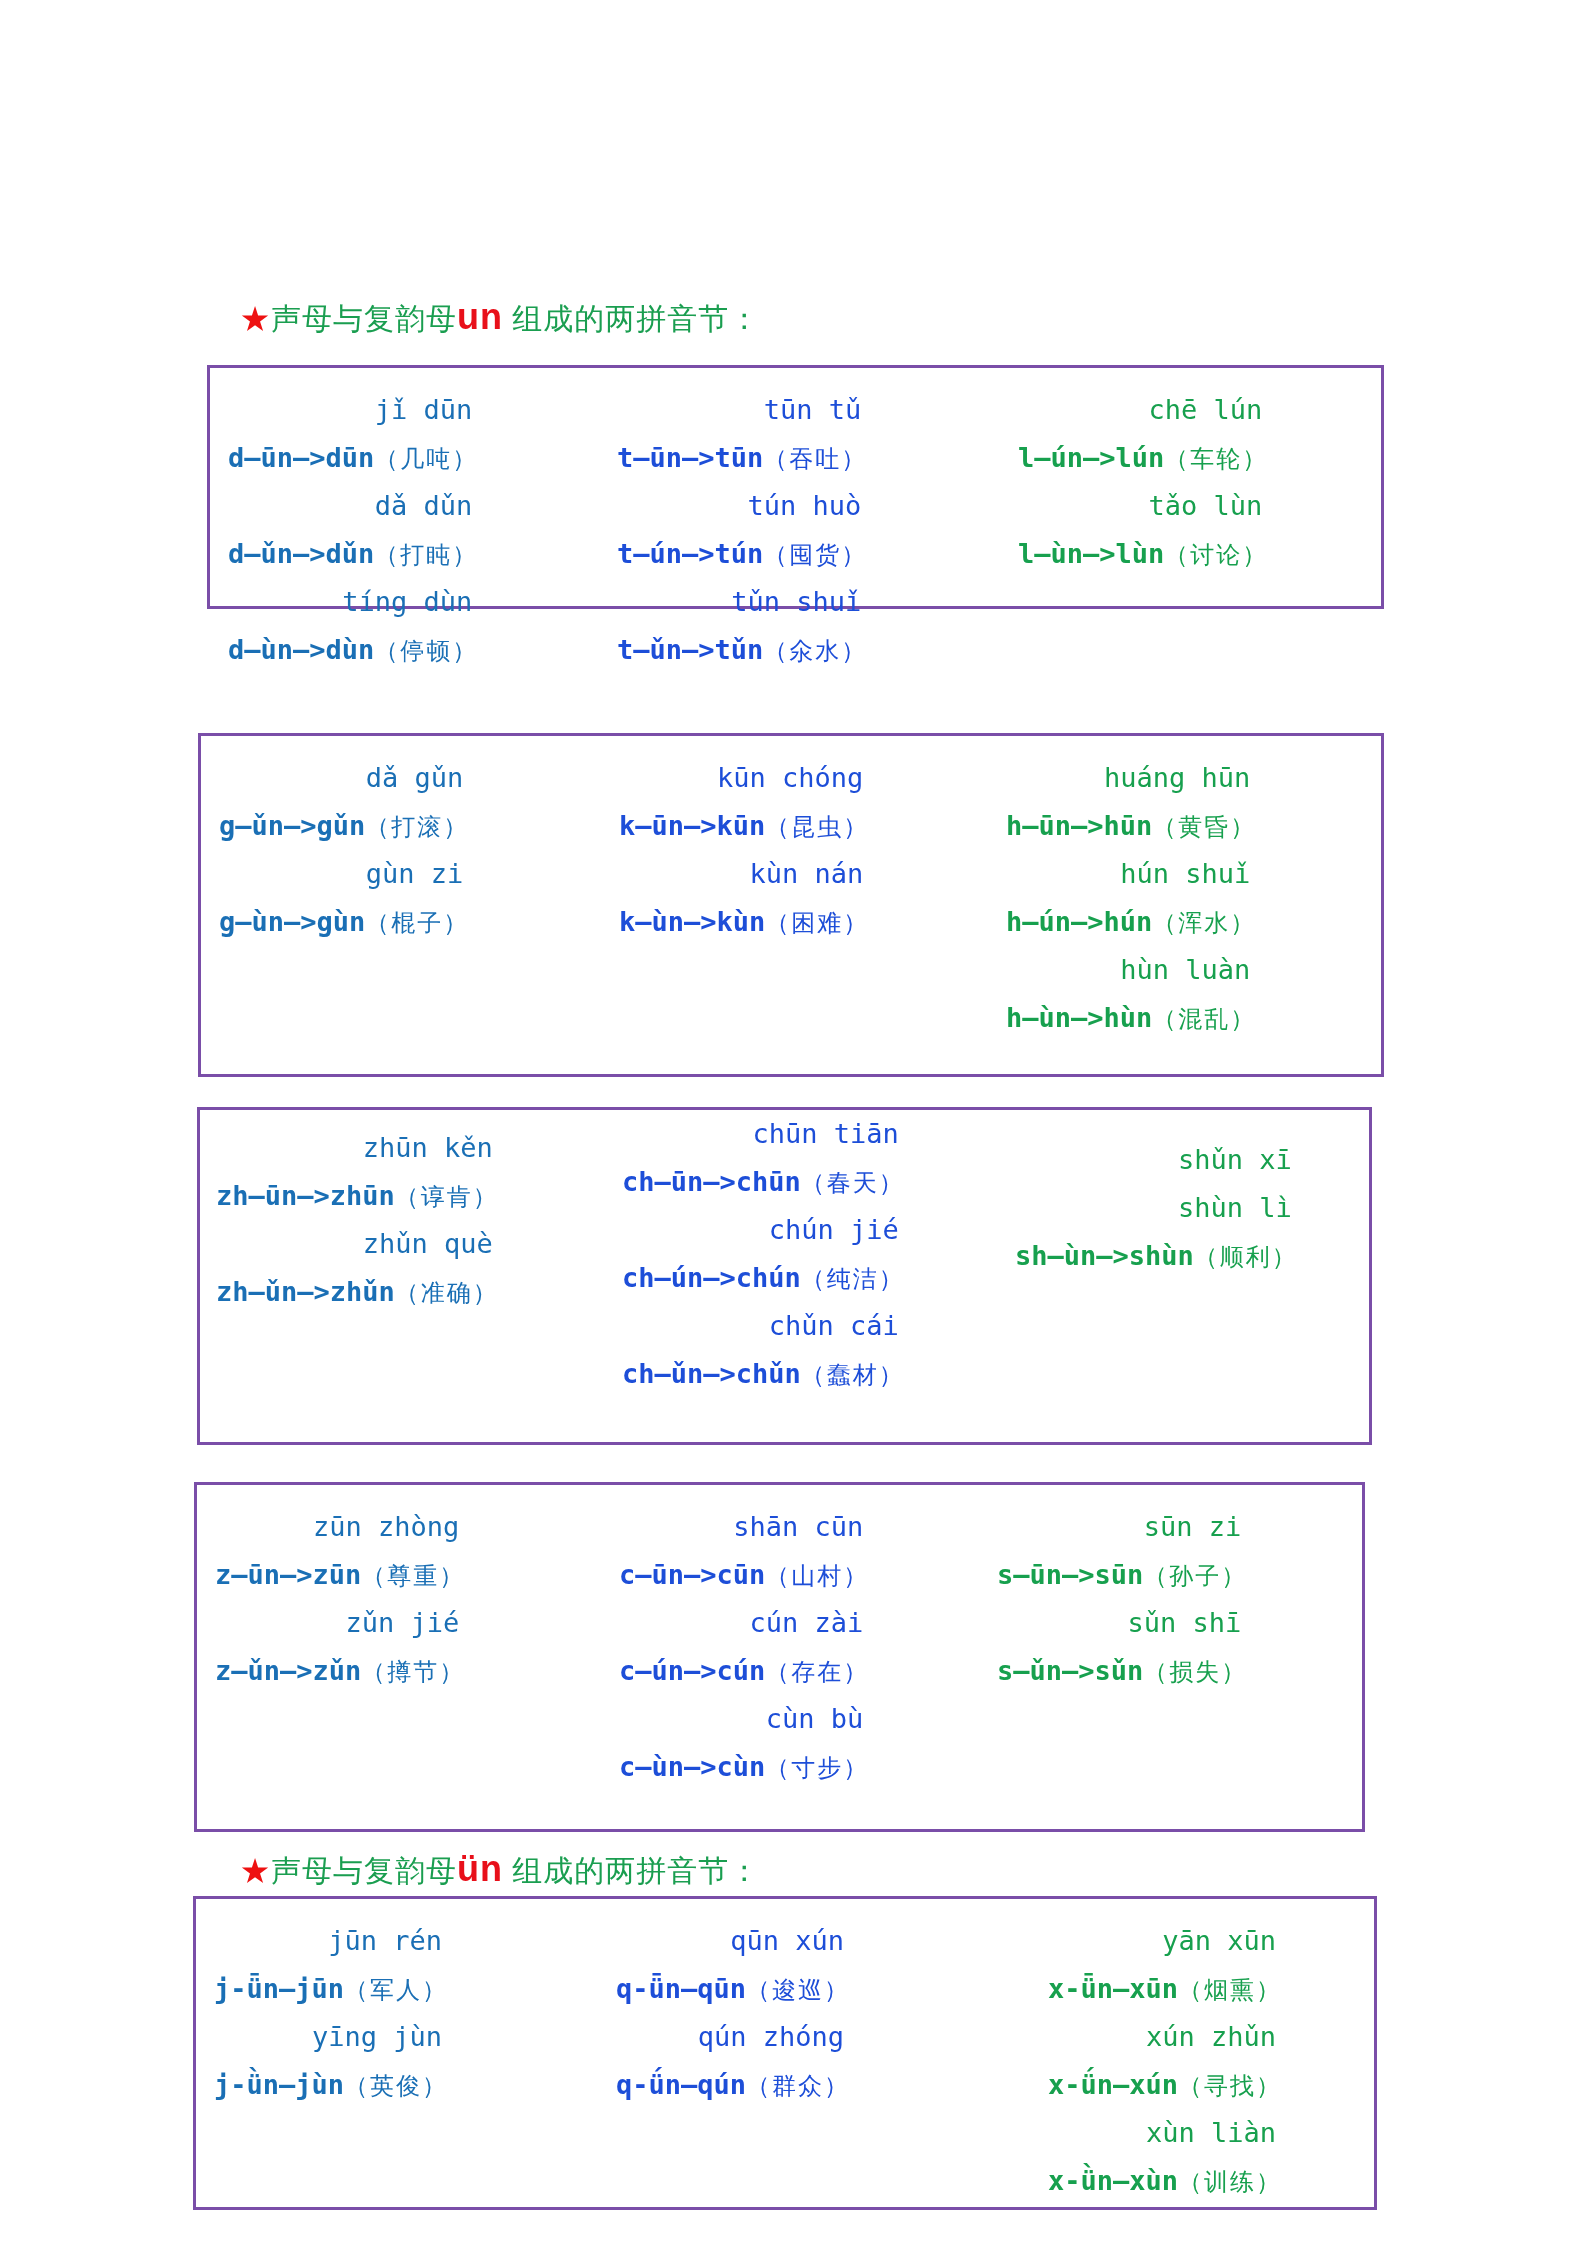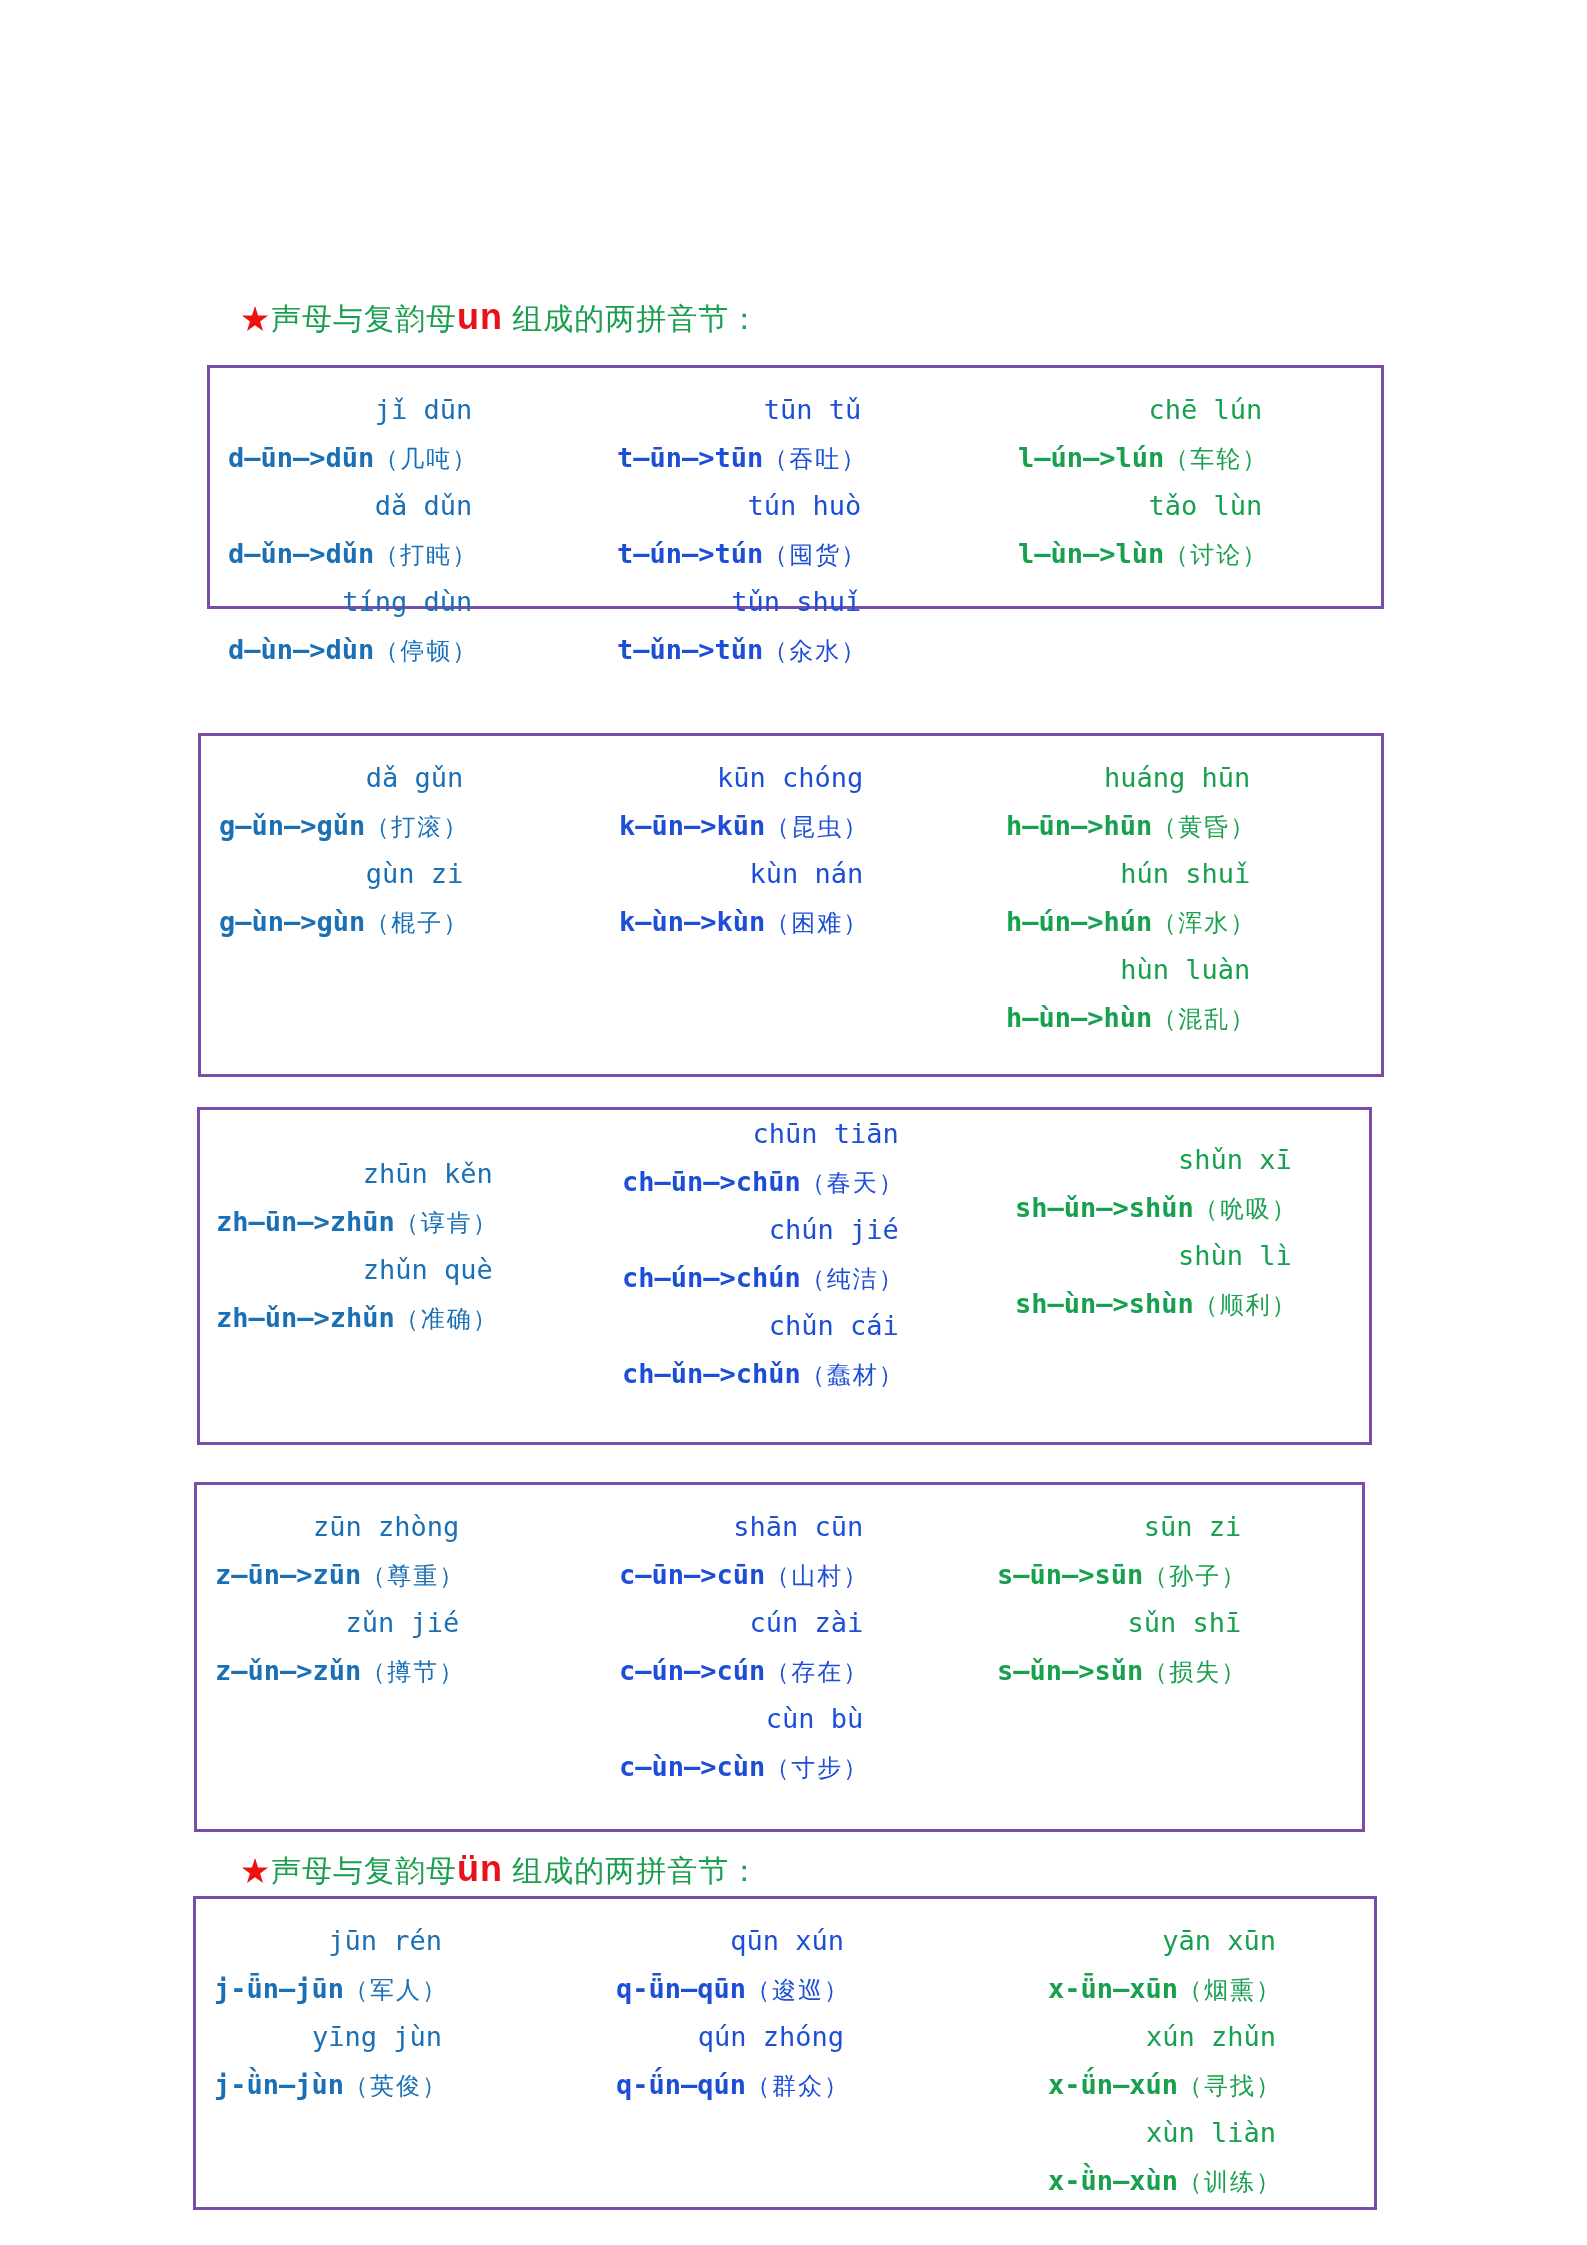--- a/index.html
+++ b/index.html
@@ -100,21 +100,21 @@
       <span class="fm"><span class="code">h—ún—&gt;hún</span><span class="word">（浑水）</span></span>
     </div>
     <div class="entry green">
       <span class="py">hùn luàn</span>
       <span class="fm"><span class="code">h—ùn—&gt;hùn</span><span class="word">（混乱）</span></span>
     </div>
   </div>
 </div>
 
 <div class="box" style="left:197px; top:1107px; width:1175px; height:338px;">
-  <div class="col" style="left:16px; top:40px;">
+  <div class="col" style="left:16px; top:14px;">
     <div class="entry blue">
       <span class="py">zhūn kěn</span>
       <span class="fm"><span class="code">zh—ūn—&gt;zhūn</span><span class="word">（谆肯）</span></span>
     </div>
     <div class="entry blue">
       <span class="py">zhǔn què</span>
       <span class="fm"><span class="code">zh—ǔn—&gt;zhǔn</span><span class="word">（准确）</span></span>
     </div>
   </div>
   <div class="col" style="left:422px; top:0px;">
@@ -127,21 +127,20 @@
       <span class="fm"><span class="code">ch—ún—&gt;chún</span><span class="word">（纯洁）</span></span>
     </div>
     <div class="entry red">
       <span class="py">chǔn cái</span>
       <span class="fm"><span class="code">ch—ǔn—&gt;chǔn</span><span class="word">（蠢材）</span></span>
     </div>
   </div>
   <div class="col" style="left:815px; top:26px;">
     <div class="entry green">
       <span class="py">shǔn xī</span>
-      <span class="fm"><span class="code">sh—ǔn—&gt;shǔn</span><span class="word">（吮吸）</span></span>
     </div>
     <div class="entry green">
       <span class="py">shùn lì</span>
       <span class="fm"><span class="code">sh—ùn—&gt;shùn</span><span class="word">（顺利）</span></span>
     </div>
   </div>
 </div>
 
 <div class="box" style="left:194px; top:1482px; width:1171px; height:350px;">
   <div class="col" style="left:18px; top:18px;">

